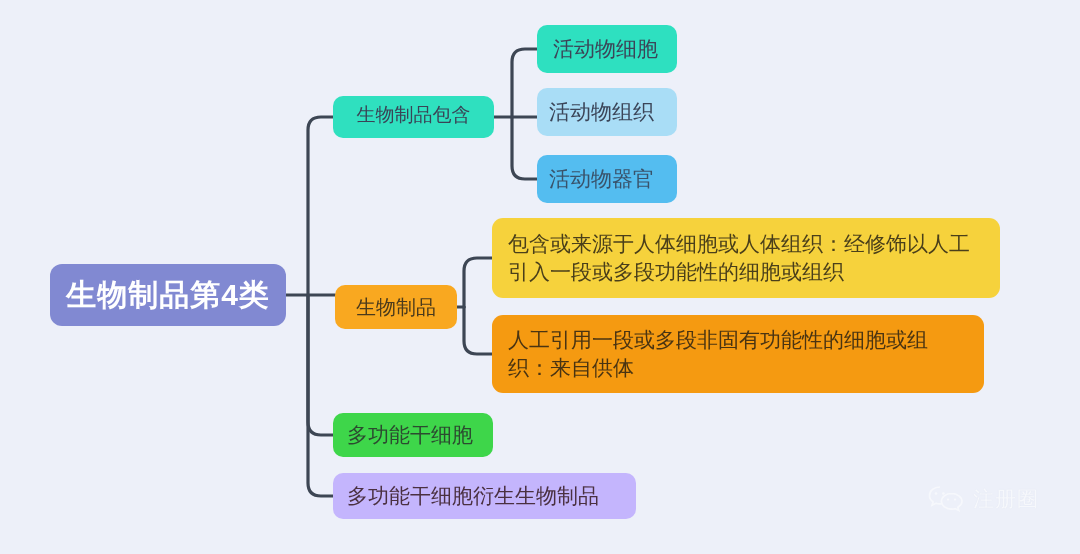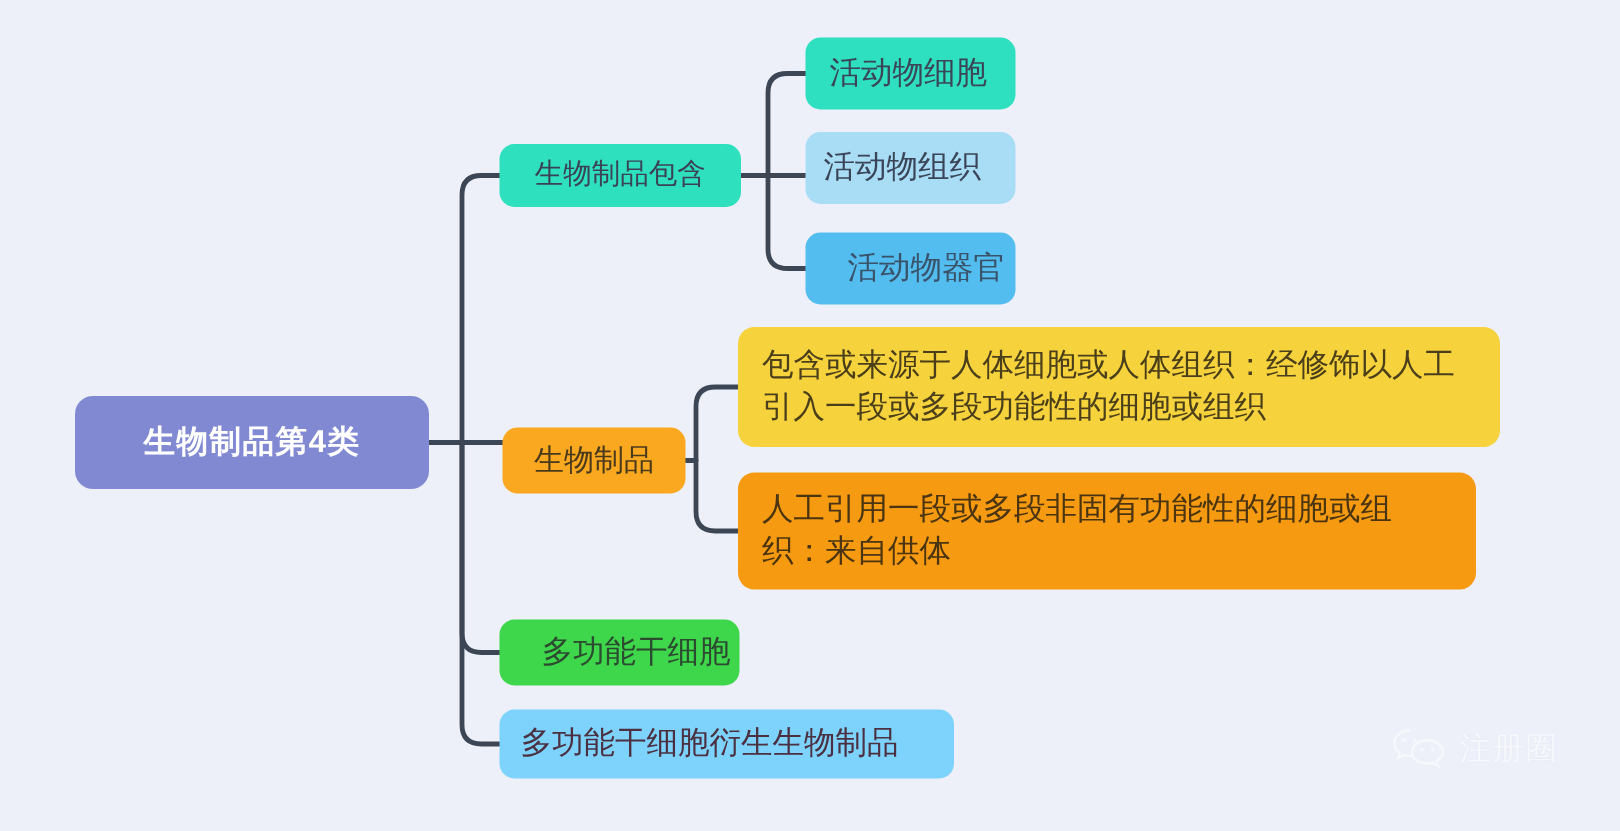--- a/index.html
+++ b/index.html
@@ -34,35 +34,36 @@
     line-height: 1.32;
     white-space: pre-line;
   }
   .node-root {
     left: 50px;
     top: 264px;
     width: 236px;
     height: 62px;
     background: #8189d2;
     color: #ffffff;
-    font-size: 21px;
+    font-size: 30px;
     font-weight: bold;
     justify-content: center;
     letter-spacing: 1px;
     border-radius: 12px;
   }
   .node-b1 {
     left: 333px;
     top: 96px;
     width: 161px;
     height: 42px;
     background: #2fe0bf;
     color: #3a4356;
     font-size: 19px;
     justify-content: center;
+    font-family: Liberation Mono, monospace;
   }
   .node-l1 {
     left: 537px;
     top: 25px;
     width: 140px;
     height: 48px;
     background: #2ee0c0;
     color: #3b4558;
     font-size: 21px;
     padding-left: 16px;
@@ -78,21 +79,21 @@
     padding-left: 12px;
   }
   .node-l3 {
     left: 537px;
     top: 155px;
     width: 140px;
     height: 48px;
     background: #54bdf0;
     color: #39536b;
     font-size: 21px;
-    padding-left: 28px;
+    padding-left: 12px;
   }
   .node-b2 {
     left: 335px;
     top: 285px;
     width: 122px;
     height: 44px;
     background: #f9a820;
     color: #4a3a1c;
     font-size: 20px;
     justify-content: center;
@@ -120,28 +121,28 @@
     border-radius: 11px;
   }
   .node-b3 {
     left: 333px;
     top: 413px;
     width: 160px;
     height: 44px;
     background: #3ed64a;
     color: #2c4a30;
     font-size: 21px;
-    padding-left: 28px;
+    padding-left: 14px;
   }
   .node-b4 {
     left: 333px;
     top: 473px;
     width: 303px;
     height: 46px;
-    background: #7dd3fc;
+    background: #c4b5fd;
     color: #4a3040;
     font-size: 21px;
     padding-left: 14px;
   }
   #watermark {
     position: absolute;
     left: 928px;
     top: 484px;
     display: flex;
     align-items: center;

